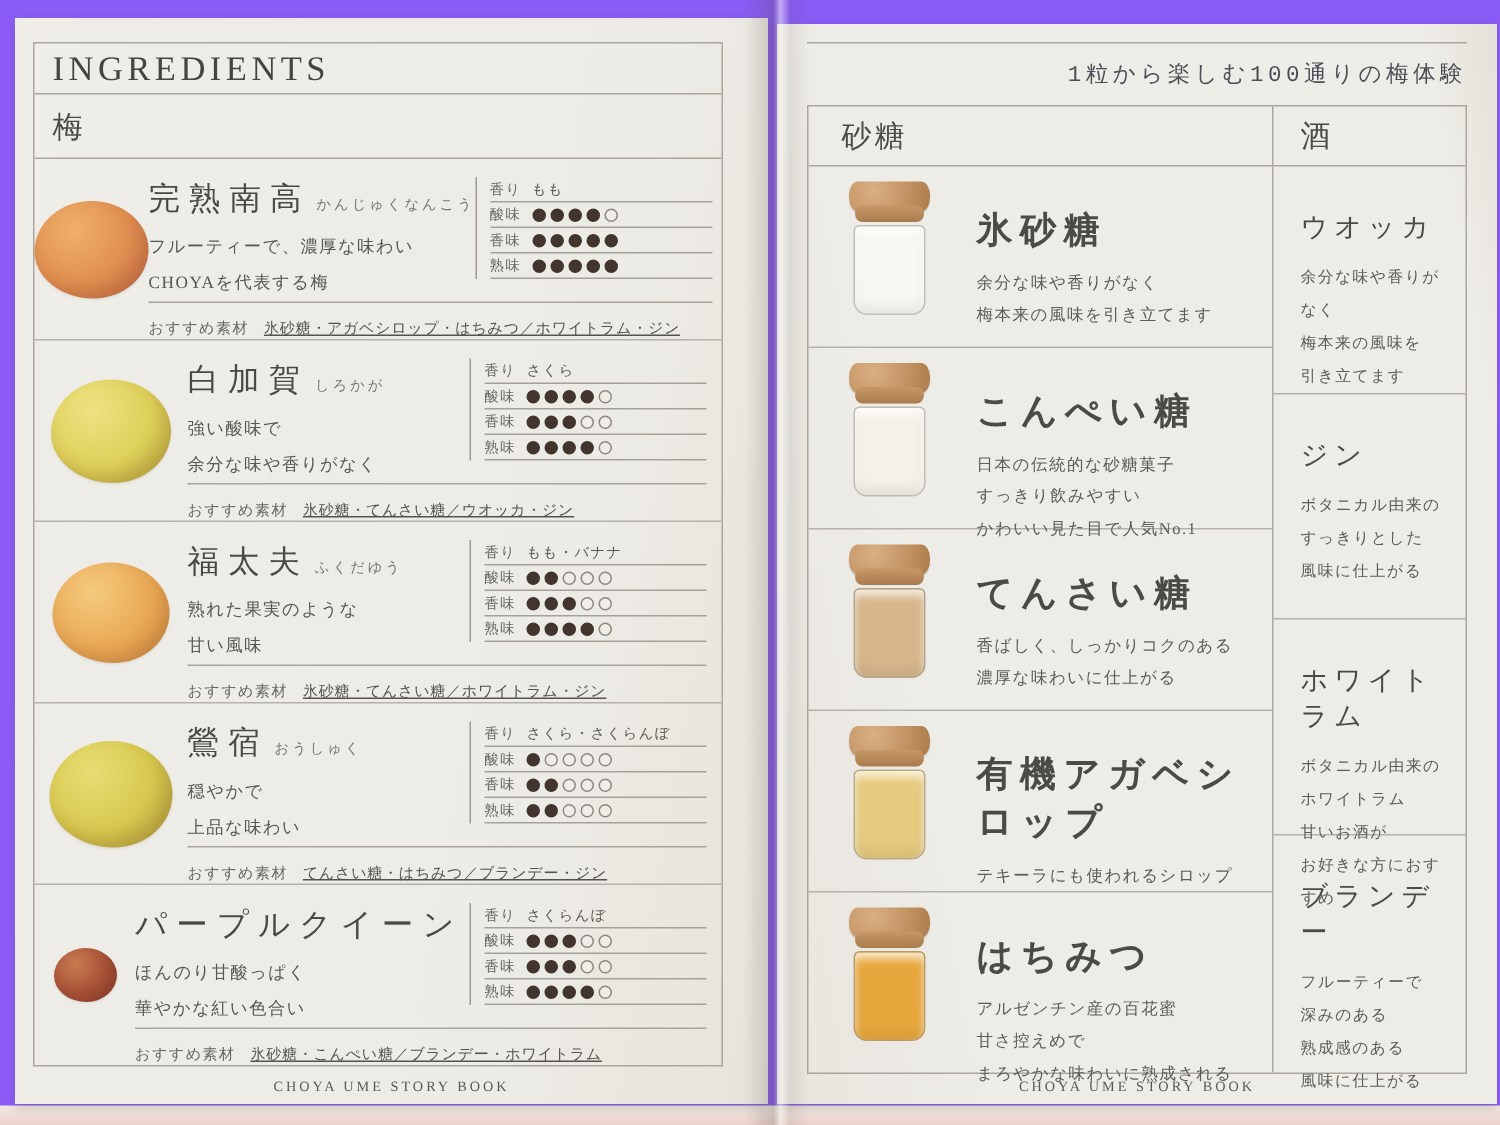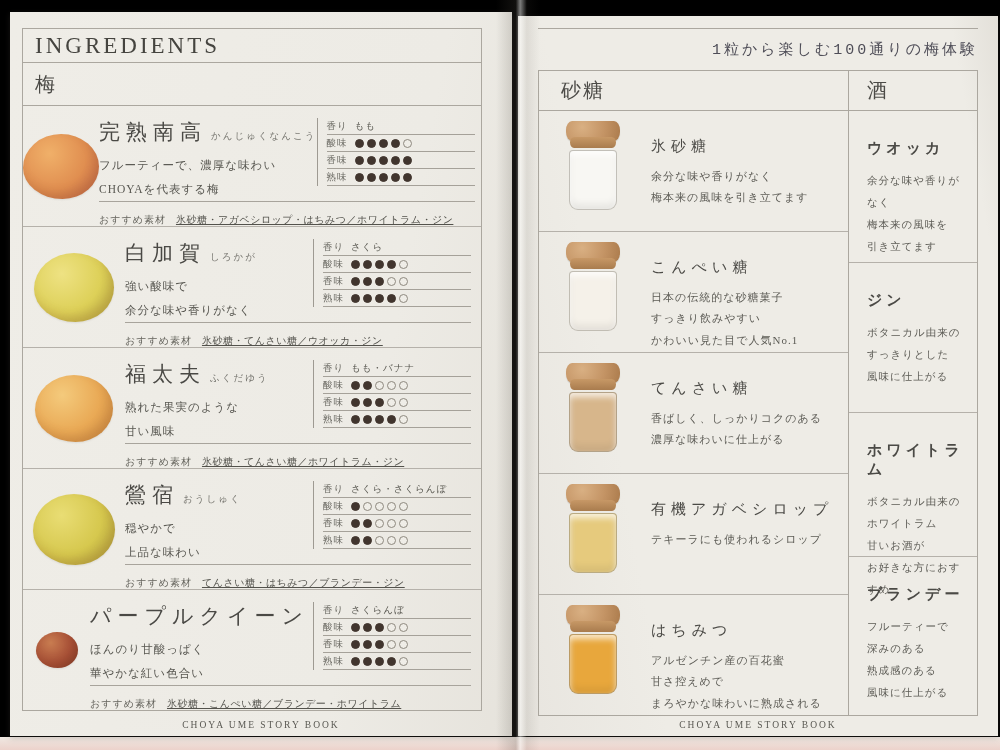--- a/index.html
+++ b/index.html
@@ -1,17 +1,17 @@
 <!DOCTYPE html>
 <html><head>
 <meta charset="utf-8">
 <style>
   html,body{margin:0;padding:0;}
   body{width:1000px;height:750px;background:#f7f6f2;font-family:"Liberation Serif","DejaVu Serif",serif;color:#4b4a46;}
-  .stage{position:relative;width:1000px;height:750px;overflow:hidden;background:#000000;}
+  .stage{position:relative;width:1000px;height:750px;overflow:hidden;background:#8b5cf6;}
   .bottom-strip{position:absolute;left:0;bottom:0;width:1000px;height:13px;background:linear-gradient(#efe8e2,#ecd2cb);}
   .page{position:absolute;background:#edebe5;box-shadow:0 2px 6px rgba(90,85,75,.25);}
   .page-left{left:10px;top:12px;width:502px;height:724px;background:linear-gradient(100deg,#efede7 0%,#edebe5 70%,#e6e3dc 100%);}
   .page-right{left:518px;top:16px;width:480px;height:720px;background:linear-gradient(80deg,#e8e5df 0%,#eeece6 25%,#eeece6 92%,#e3e0d9 100%);}
   .gutter{position:absolute;left:496px;top:0;width:44px;height:750px;z-index:5;
     background:linear-gradient(90deg,rgba(80,75,65,0) 0%,rgba(80,75,65,.22) 45%,rgba(250,250,248,.5) 55%,rgba(80,75,65,.10) 70%,rgba(80,75,65,0) 100%);}
   
   .left-frame{position:absolute;left:12px;top:16px;width:458px;border:1px solid #aba79f;border-width:1px 1px 1px 1px;background:transparent;}
   .ing-band{height:33px;border-bottom:1px solid #aba79f;display:flex;align-items:center;padding-left:12px;}
   .ing-title{font-size:23px;letter-spacing:3px;color:#45443f;}
@@ -54,24 +54,24 @@
   .sugar-row:last-child,.sake-row:last-child{border-bottom:none;}
   .jar-cell{width:108px;display:flex;justify-content:center;align-items:flex-start;padding-top:10px;}
   .jar{display:flex;flex-direction:column;align-items:center;}
   .cork{width:54px;height:20px;border-radius:6px/9px;position:relative;z-index:2;
     background:radial-gradient(circle at 30% 30%,#d9b083 0%,#c49465 55%,#ab7b4c 100%);box-shadow:0 1px 1px rgba(0,0,0,.15);}
   .cork::after{content:"";position:absolute;left:4px;right:4px;bottom:-7px;height:11px;border-radius:5px/6px;
     background:linear-gradient(#c79866,#a97c4e);}
   .jar-body{width:46px;height:58px;margin-top:9px;border-radius:4px 4px 9px 9px;border:1px solid rgba(150,145,135,.55);
     box-shadow:inset 0 4px 6px rgba(255,255,255,.75),inset 0 -5px 7px rgba(0,0,0,.07);}
   .sugar-info{flex:1;padding-top:26px;padding-left:4px;}
-  .sugar-name{margin:0 0 10px 0;font-weight:normal;font-size:15px;letter-spacing:5px;color:#4b4a46;}
+  .sugar-name{margin:0 0 10px 0;font-weight:bold;font-size:24px;letter-spacing:5px;color:#4b4a46;}
   .s-line{margin:0;font-size:11px;line-height:1.95;letter-spacing:1px;color:#5c5b55;}
   .sake-row{border-bottom:1px solid #b5b1aa;padding:28px 8px 0 18px;box-sizing:border-box;}
-  .sake-name{margin:0 0 12px 0;font-weight:bold;font-size:15px;letter-spacing:4px;color:#4b4a46;}
+  .sake-name{margin:0 0 12px 0;font-weight:normal;font-size:18px;letter-spacing:4px;color:#4b4a46;}
   .a-line{margin:0;font-size:10.5px;line-height:2.1;letter-spacing:1px;color:#5c5b55;}
   .h-152{height:152px;} .h-150{height:150px;} .h-144{height:144px;} .h-155{height:155px;}
 </style>
 </head>
 <body>
 
 <div class="stage">
   <div class="bottom-strip"></div>
 
   <div class="page page-left">

